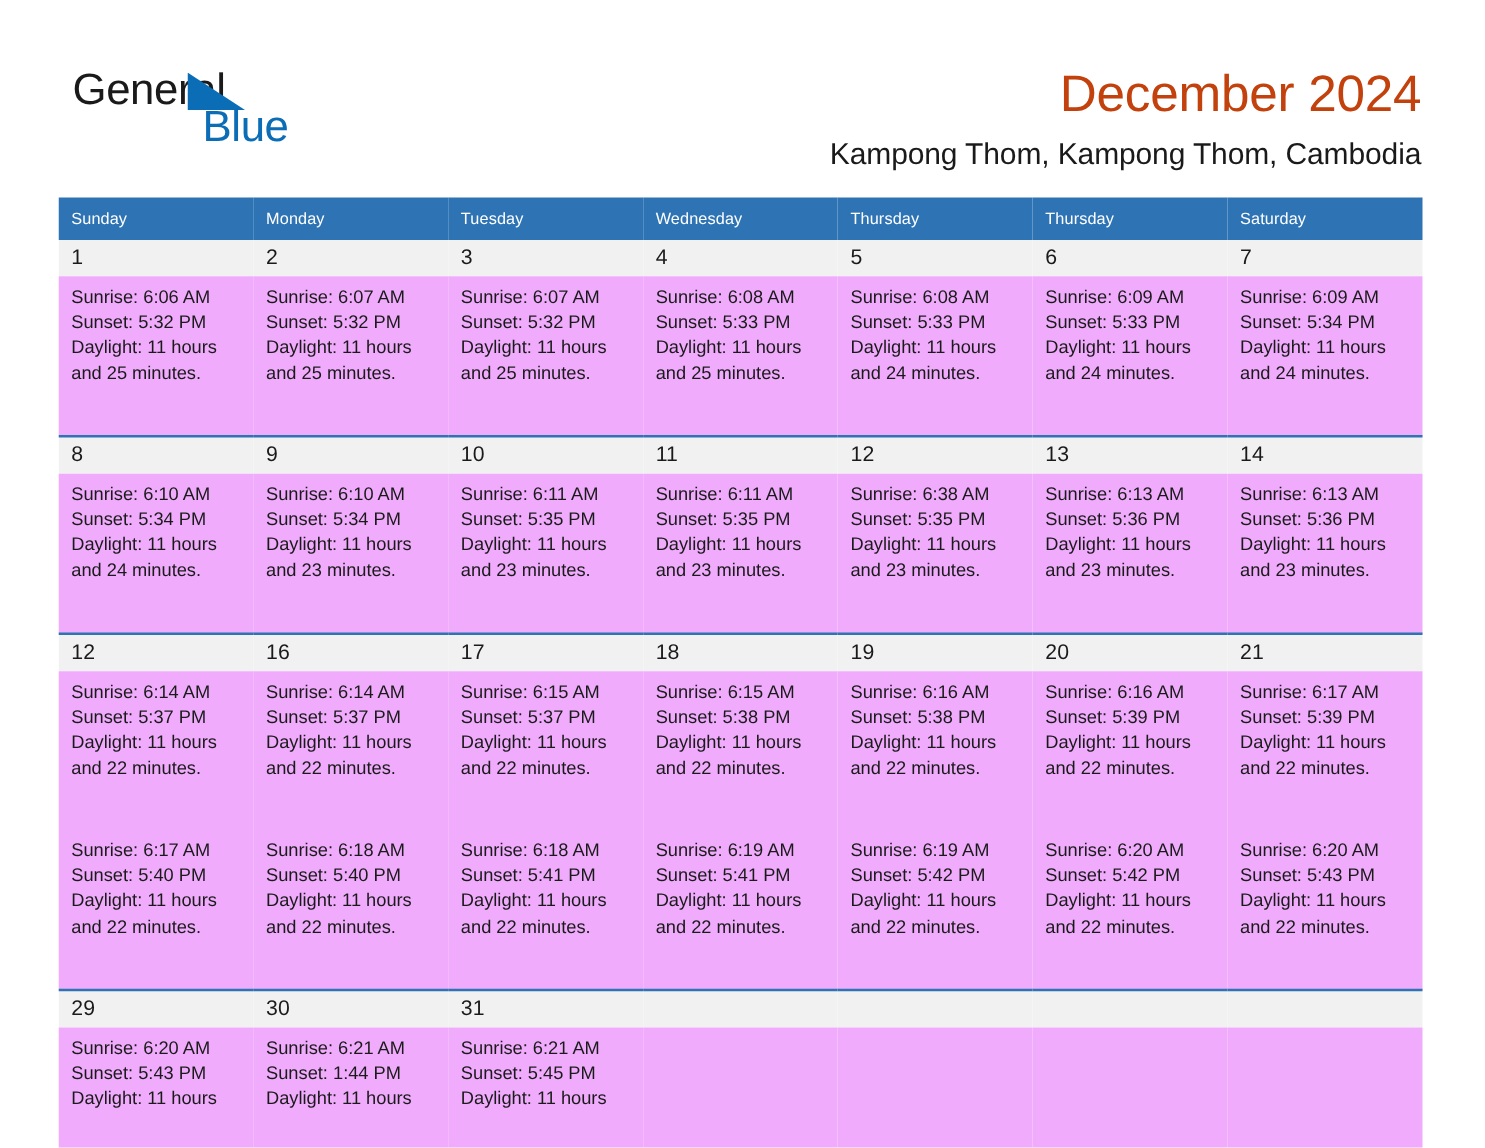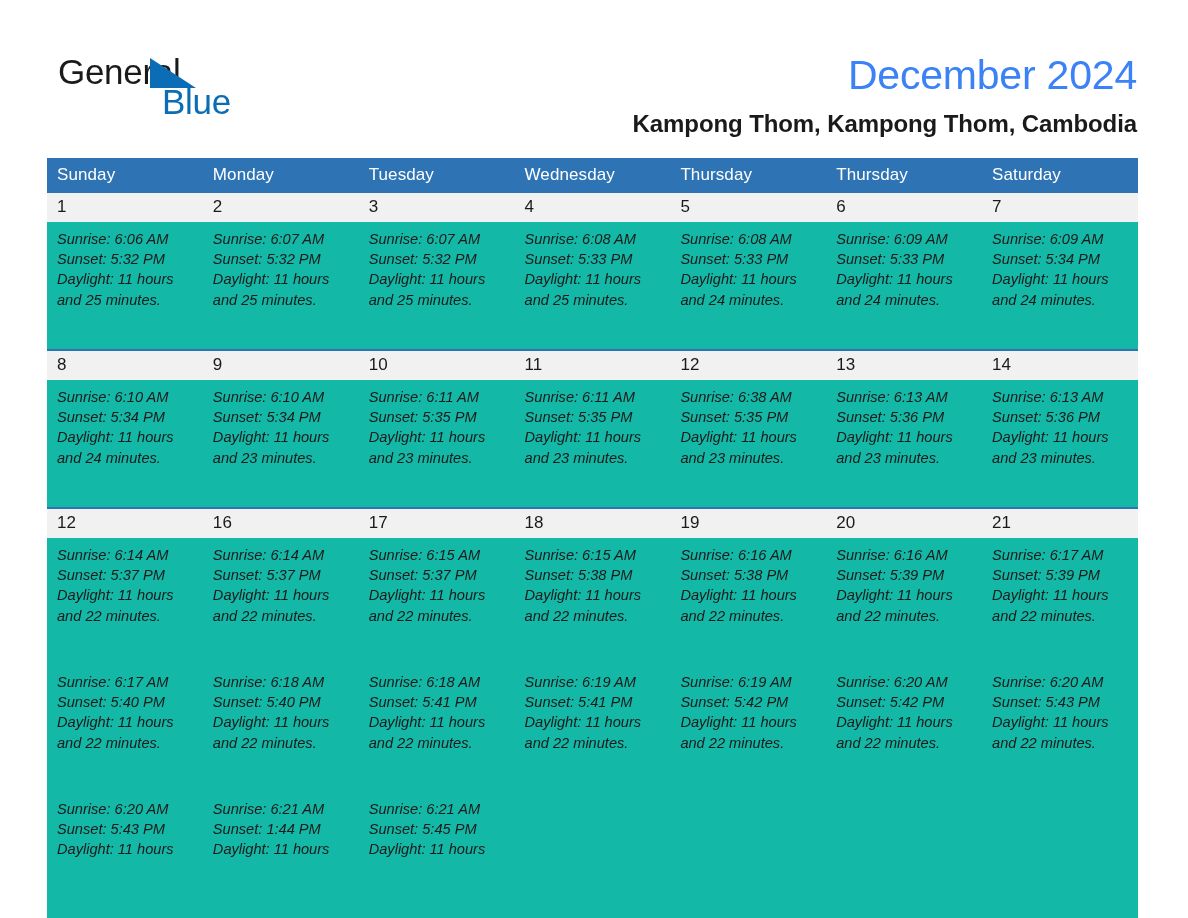--- a/index.html
+++ b/index.html
@@ -67,30 +67,30 @@
 
   .title-block {
     position: absolute;
     right: 51px;
     top: 50px;
     text-align: right;
   }
   .month-title {
     font-size: 41px;
     line-height: 50px;
-    color: #3b82f6;
+    color: #c2410c;
     font-weight: normal;
     margin: 0;
     letter-spacing: -0.2px;
   }
   .location-title {
     font-size: 24px;
     line-height: 32px;
     color: #1a1a1a;
-    font-weight: bold;
+    font-weight: normal;
     margin: 8px 0 0 0;
     letter-spacing: -0.1px;
   }
 
   
   .calendar {
     position: absolute;
     left: 47px;
     top: 158px;
     width: 1091px;
@@ -98,21 +98,21 @@
   table.cal {
     width: 1091px;
     border-collapse: collapse;
     table-layout: fixed;
   }
   table.cal col { width: 155.857px; }
 
   thead th {
     background: #2e74b5;
     color: #ffffff;
-    font-size: 17px;
+    font-size: 13px;
     font-weight: normal;
     text-align: left;
     padding: 7px 0 8px 10px;
     height: 19px;
     vertical-align: middle;
     letter-spacing: 0.1px;
   }
 
   tr.week-dates td {
     background: #f1f1f1;
@@ -121,28 +121,27 @@
     color: #1a1a1a;
     padding: 4px 0 5px 10px;
     vertical-align: top;
     height: 18px;
     letter-spacing: 0.1px;
   }
   tr.week-dates.first td {
     border-top: none;
   }
   tr.week-info td {
-    background: #14b8a6;
+    background: #f0abfc;
     font-size: 14.6px;
     line-height: 20.2px;
     color: #1a1a1a;
     padding: 7px 10px 28px 10px;
     vertical-align: top;
     height: 92px;
-    font-style: italic;
   }
   tr.week-info td .line {
     white-space: nowrap;
   }
   td.empty { }
 </style>
 </head>
 <body>
 
 <div class="page">
@@ -390,20 +389,29 @@
             <div class="line">and 22 minutes.</div>
           </td>
           <td>
             <div class="line">Sunrise: 6:20 AM</div>
             <div class="line">Sunset: 5:43 PM</div>
             <div class="line">Daylight: 11 hours</div>
             <div class="line">and 22 minutes.</div>
           </td>
         </tr>
 
+        <tr class="week-dates">
+          <td>29</td>
+          <td>30</td>
+          <td>31</td>
+          <td class="empty"></td>
+          <td class="empty"></td>
+          <td class="empty"></td>
+          <td class="empty"></td>
+        </tr>
         <tr class="week-info">
           <td>
             <div class="line">Sunrise: 6:20 AM</div>
             <div class="line">Sunset: 5:43 PM</div>
             <div class="line">Daylight: 11 hours</div>
 
           </td>
           <td>
             <div class="line">Sunrise: 6:21 AM</div>
             <div class="line">Sunset: 1:44 PM</div>

